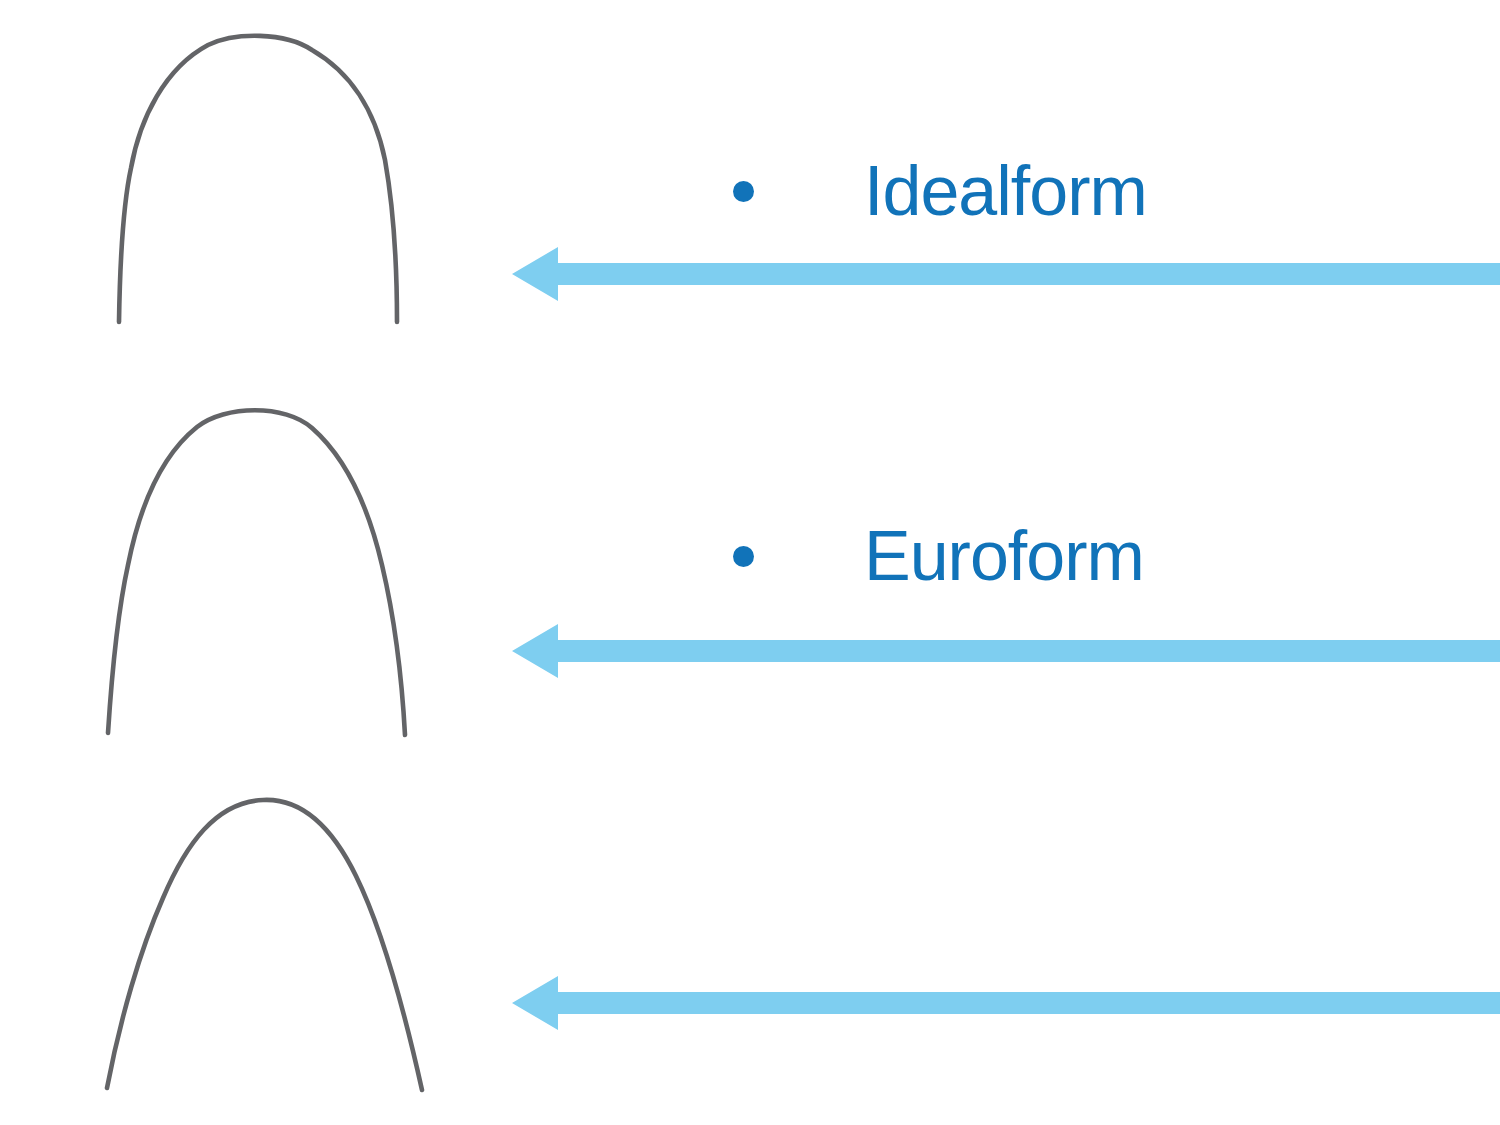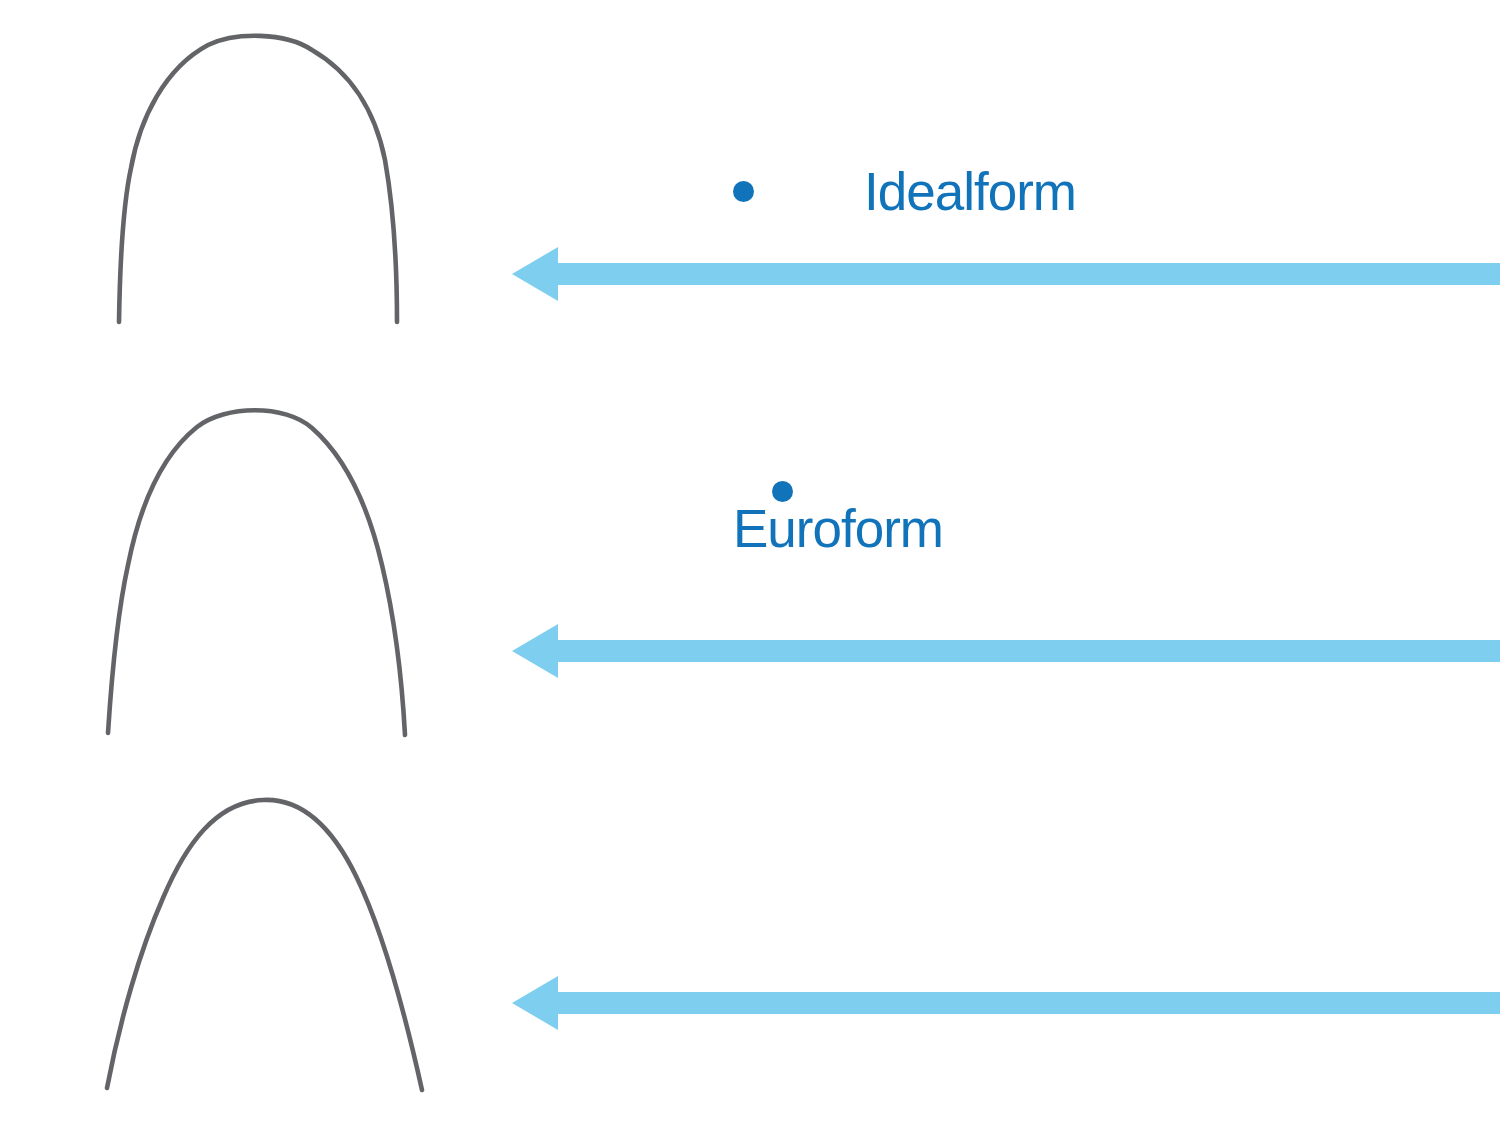--- a/index.html
+++ b/index.html
@@ -35,32 +35,32 @@
   }
   .label-row {
     position: absolute;
     left: 733px;
     height: 92px;
     display: flex;
     align-items: center;
     white-space: nowrap;
   }
   .row-1 { top: 145px; }
-  .row-2 { top: 481px; flex-direction: column; }
+  .row-2 { top: 510px; }
   .row-3 { top: 875px; }
   .bullet {
     flex: none;
     width: 21px;
     height: 21px;
     border-radius: 50%;
     background: #1173b9;
     margin-right: 110px;
   }
   .arch-label {
-    font-size: 53px;
+    font-size: 70px;
     line-height: 1;
     color: #1173b9;
     letter-spacing: -1px;
   }
   .arrow {
     position: absolute;
     left: 512px;
     width: 988px;
     height: 54px;
     display: block;

